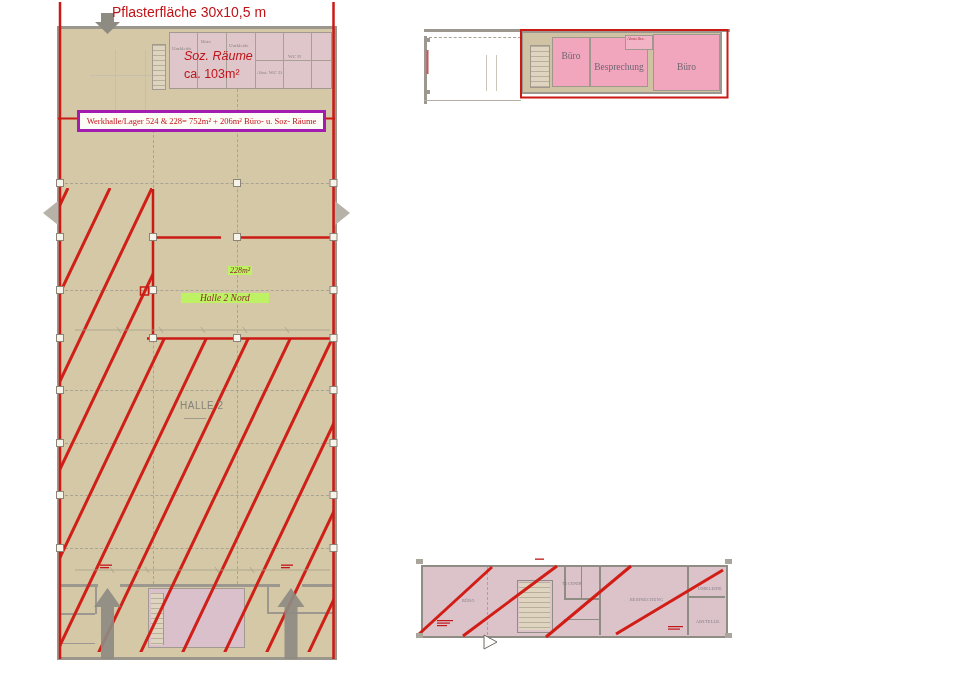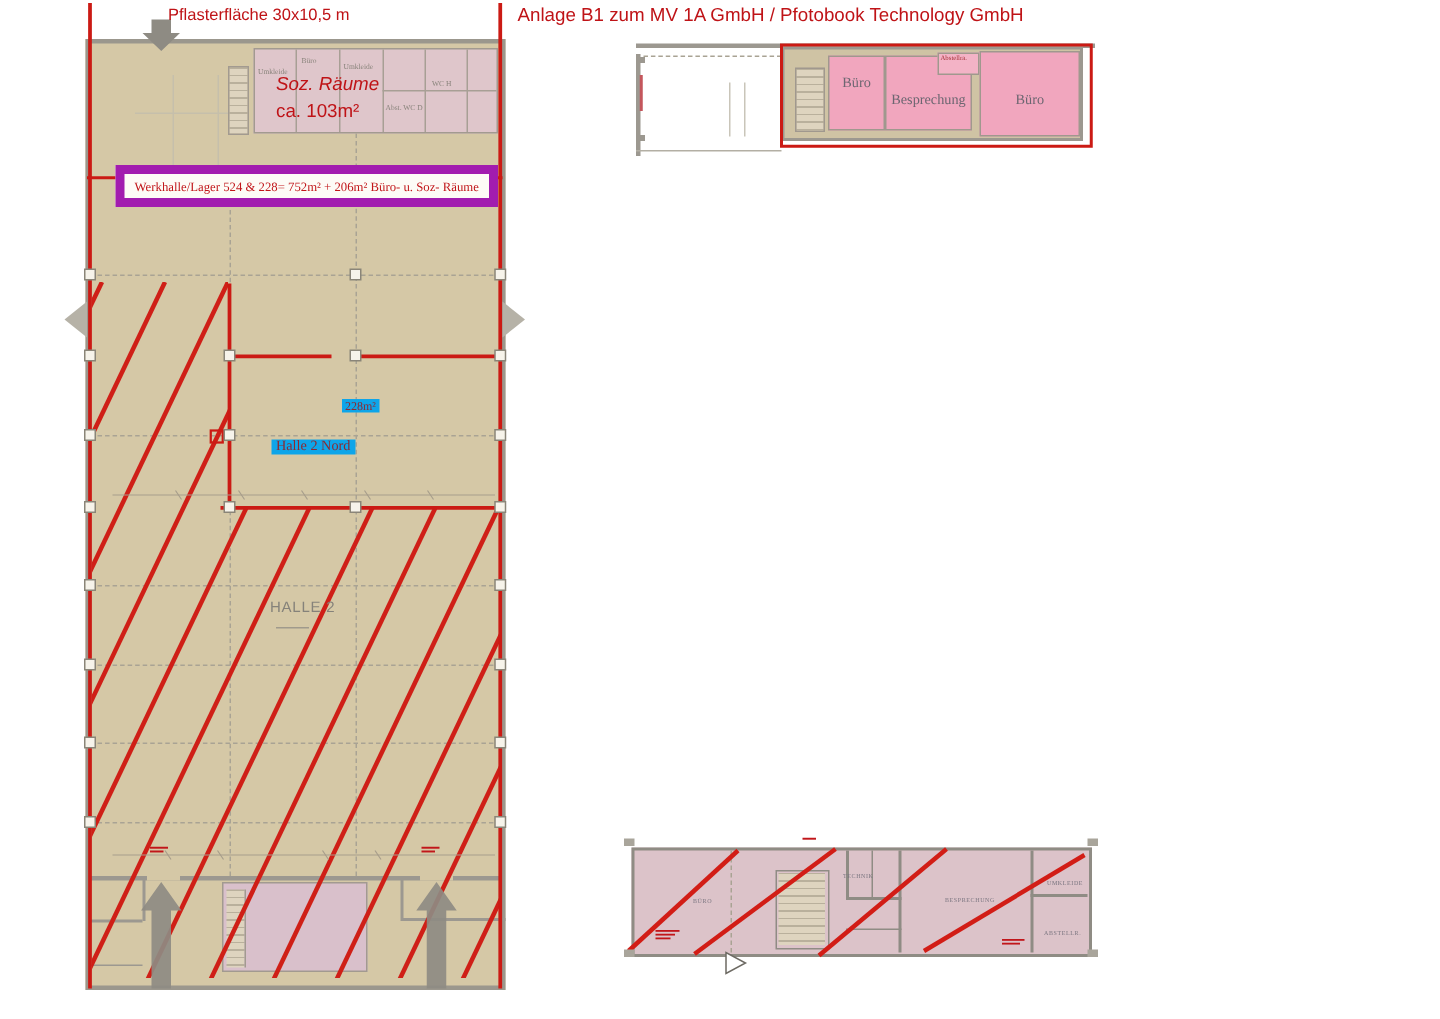--- a/index.html
+++ b/index.html
@@ -5,22 +5,22 @@
   html,body{margin:0;padding:0;background:#fff;}
   .page{position:relative;width:960px;height:679px;background:#ffffff;overflow:hidden;
         font-family:"Liberation Sans",sans-serif;}
   .abs{position:absolute;box-sizing:border-box;}
   .w{position:absolute;background:#9c9890;}
   .faint{position:absolute;background:#c6bfab;}
   .dashh{position:absolute;border-top:1px dashed #a9a394;}
   .dashv{position:absolute;border-left:1px dashed #a9a394;}
   .treads{background:repeating-linear-gradient(to bottom,#b9b09c 0 1px,#ded4bf 1px 5px);}
   .lbl{position:absolute;font-family:"Liberation Serif",serif;color:#8c2a32;z-index:6;white-space:nowrap;}
-  .whitebox{background:#0ea5e9;}
-  .redbox{background:#fdfbf6;border:6px solid #a21caf;color:#c1161a;text-align:center;}
+  .whitebox{background:#bef264;font-style:italic;}
+  .redbox{background:#fdfbf6;border:3px solid #a21caf;color:#c1161a;text-align:center;}
   .tiny{position:absolute;font-family:"Liberation Serif",serif;color:#8a847c;z-index:6;white-space:nowrap;}
   .roomlbl{position:absolute;font-family:"Liberation Serif",serif;color:#6d6671;z-index:6;
            text-align:center;white-space:nowrap;}
   .redsans{position:absolute;font-family:"Liberation Sans",sans-serif;color:#bf1317;z-index:7;white-space:nowrap;}
   svg{display:block;}
 </style>
 </head>
 <body>
 
 <div class="page">
@@ -208,30 +208,29 @@
         <rect x="668" y="628.5" width="12" height="1.2"></rect>
       <rect x="535" y="558.5" width="9" height="1.3"></rect>
       <rect x="426.5" y="50" width="2" height="24" fill="#c4565c"></rect>
     </g>
 
     <path d="M484,635 L484,649 L497,642 Z" fill="#ffffff" stroke="#6d6a63" stroke-width="1"></path>
 
     <rect x="184" y="418" width="22" height="1" fill="#a09a8c"></rect>
   </svg>
 
-  <div class="redsans" style="left:112px;top:4px;font-size:11px;">Pflasterfläche 30x10,5 m</div>
-  <div class="redsans" style="left:345px;top:3px;font-size:12.5px;">Anlage B1 zum MV 1A GmbH / Pfotobook Technology GmbH</div>
+  <div class="redsans" style="left:112px;top:4px;font-size:14px;">Pflasterfläche 30x10,5 m</div>
 
   <div class="redsans" style="left:184px;top:49px;font-size:12.5px;z-index:6;font-style:italic;">Soz. Räume</div>
   <div class="redsans" style="left:184px;top:67px;font-size:12.5px;z-index:6;">ca. 103m²</div>
 
   <div class="lbl redbox" style="left:77px;top:110px;width:243px;height:16px;font-size:8.5px;line-height:16px;">Werkhalle/Lager 524 &amp; 228= 752m² + 206m² Büro- u. Soz- Räume</div>
 
   <div class="lbl whitebox" style="left:228px;top:266px;font-size:8px;padding:0 2px;">228m²</div>
-  <div class="lbl whitebox" style="left:181px;top:293px;font-size:9.5px;padding:0 3px;">Halle 2 Nord</div>
+  <div class="lbl whitebox" style="left:181px;top:293px;font-size:9.5px;padding:0 19px;">Halle 2 Nord</div>
   <div class="abs" style="left:180px;top:400px;font-size:10px;color:#85827a;letter-spacing:.5px;z-index:6;font-family:'Liberation Sans',sans-serif;">HALLE 2</div>
 
   <div class="tiny" style="left:172px;top:46px;font-size:5px;">Umkleide</div>
   <div class="tiny" style="left:201px;top:39px;font-size:5px;">Büro</div>
   <div class="tiny" style="left:229px;top:43px;font-size:5px;">Umkleide</div>
   <div class="tiny" style="left:288px;top:54px;font-size:5px;">WC H</div>
   <div class="tiny" style="left:257px;top:70px;font-size:5px;">Abst. WC D</div>
 
   <div class="roomlbl" style="left:552px;top:51px;width:38px;font-size:9.5px;">Büro</div>
   <div class="roomlbl" style="left:590px;top:62px;width:58px;font-size:9.5px;">Besprechung</div>

